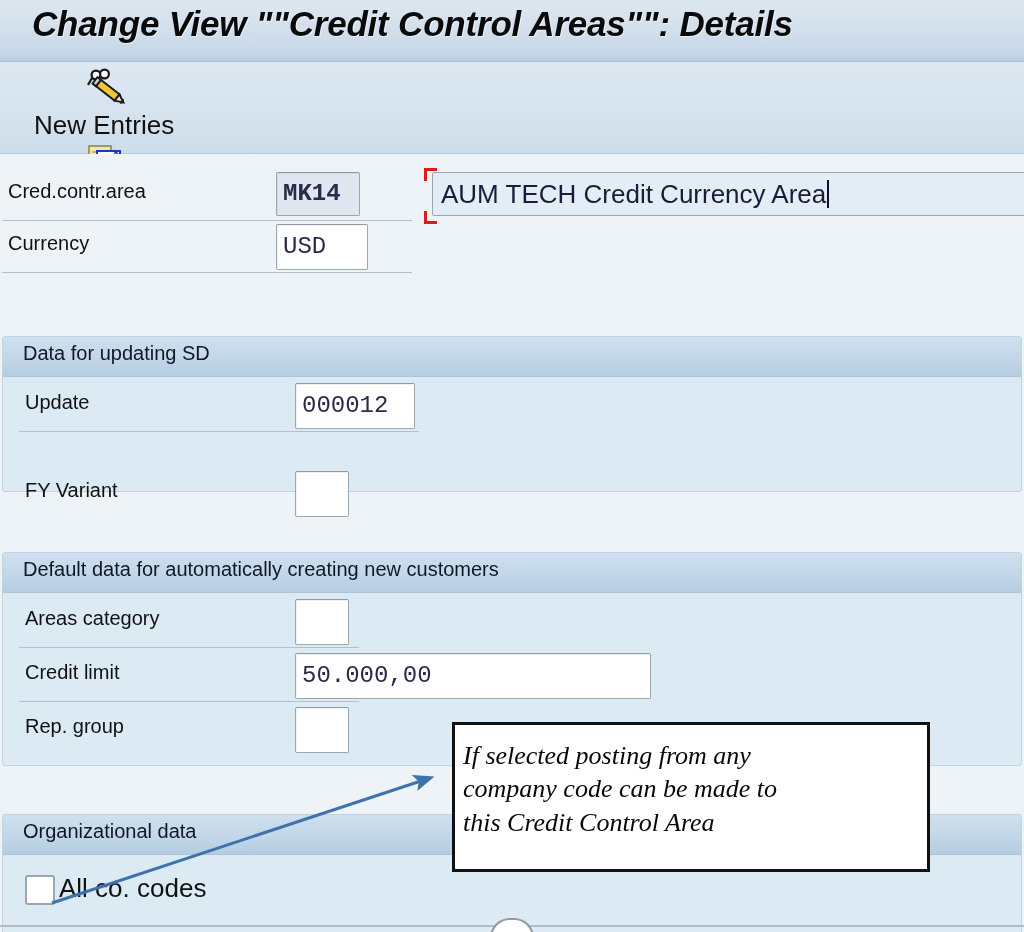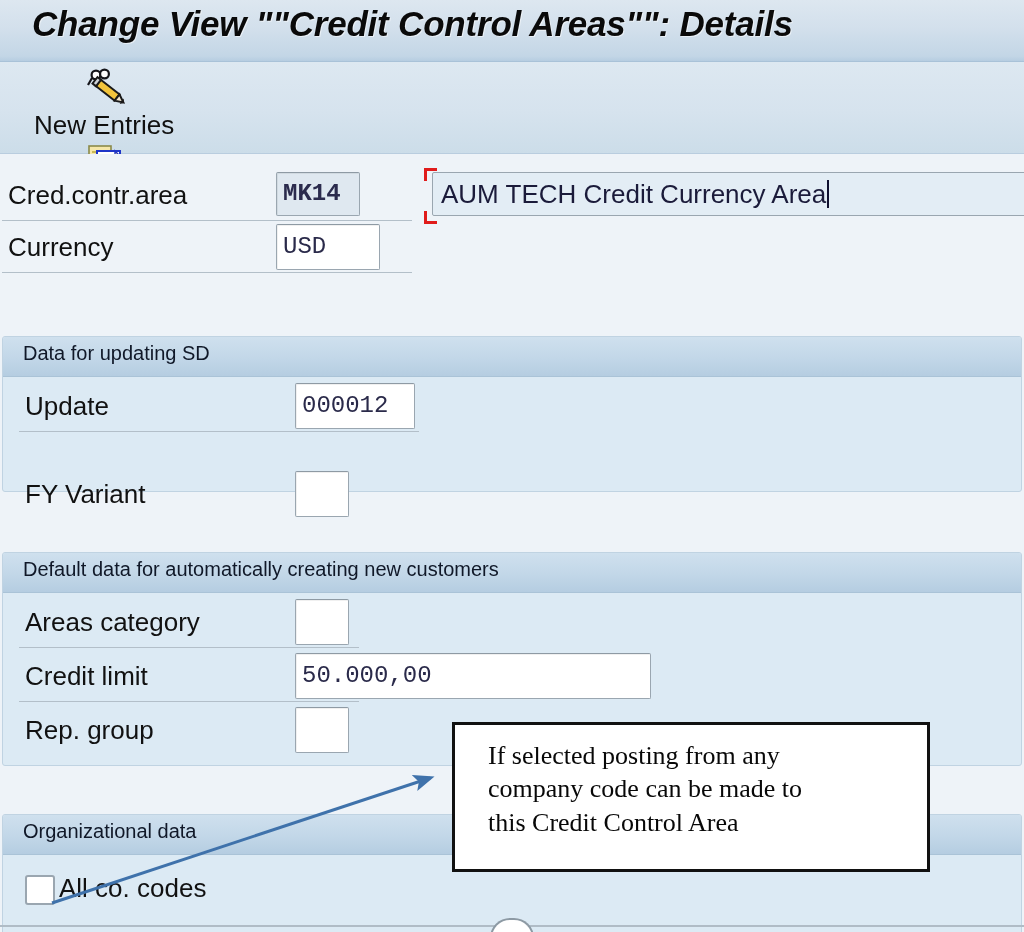--- a/index.html
+++ b/index.html
@@ -43,21 +43,21 @@
 
   
   .body {
     position: absolute; left: 0; top: 154px; width: 1024px; height: 778px;
     background: #eef3f8;
   }
 
   .fieldrow { position: absolute; height: 50px; }
   .flabel {
     position: absolute; left: 8px; top: 10px;
-    font-size: 26px; color: #111; white-space: nowrap;
+    font-size: 20px; color: #111; white-space: nowrap;
   }
   .underline {
     position: absolute; height: 1px; background: #b3bfc9;
   }
 
   .inp {
     position: absolute;
     border: 1px solid #9aa6b0;
     border-top-color: #8e9aa4;
     background: #ffffff;
@@ -142,22 +142,23 @@
   
   .callout {
     position: absolute;
     background: #ffffff;
     border: 3px solid #111;
     z-index: 40;
   }
   .callout-text {
     font-family: "Liberation Serif", serif;
     font-size: 26px; color: #080808; line-height: 1.28;
-    padding: 14px 33px;
+    padding: 14px 8px;
     white-space: pre-line;
+    font-style: italic;
   }
   .anno-svg {
     position: absolute; left: 0; top: 0; width: 1024px; height: 932px;
     pointer-events: none; z-index: 35;
   }
 </style>
 </head>
 <body>
 
 <div id="app">
@@ -258,21 +259,21 @@
       <div class="bracket-bl"></div>
       <div class="desc-field">
         <span>AUM TECH Credit Currency Area</span>
           <span class="caret"></span>
       </div>
     </div>
 
     <div class="fieldrow" style="left:0; top:68px; width:420px;">
       <div class="flabel">Currency</div>
       <div class="underline" style="left:2px; top:50px; width:410px;"></div>
-      <div class="inp" style="left:276px; top:2px; width:104px; height:46px;">USD</div>
+      <div class="inp" style="left:276px; top:2px; width:92px; height:46px;">USD</div>
     </div>
 
     <div class="panel" style="top:182px; height:156px;">
       <div class="panel-header">
         <div class="panel-header-text">Data for updating SD</div>
       </div>
       <div class="panel-body" style="height:114px;">
 
         <div class="fieldrow" style="left:14px; top:4px; width:420px;">
           <div class="flabel">Update</div>

